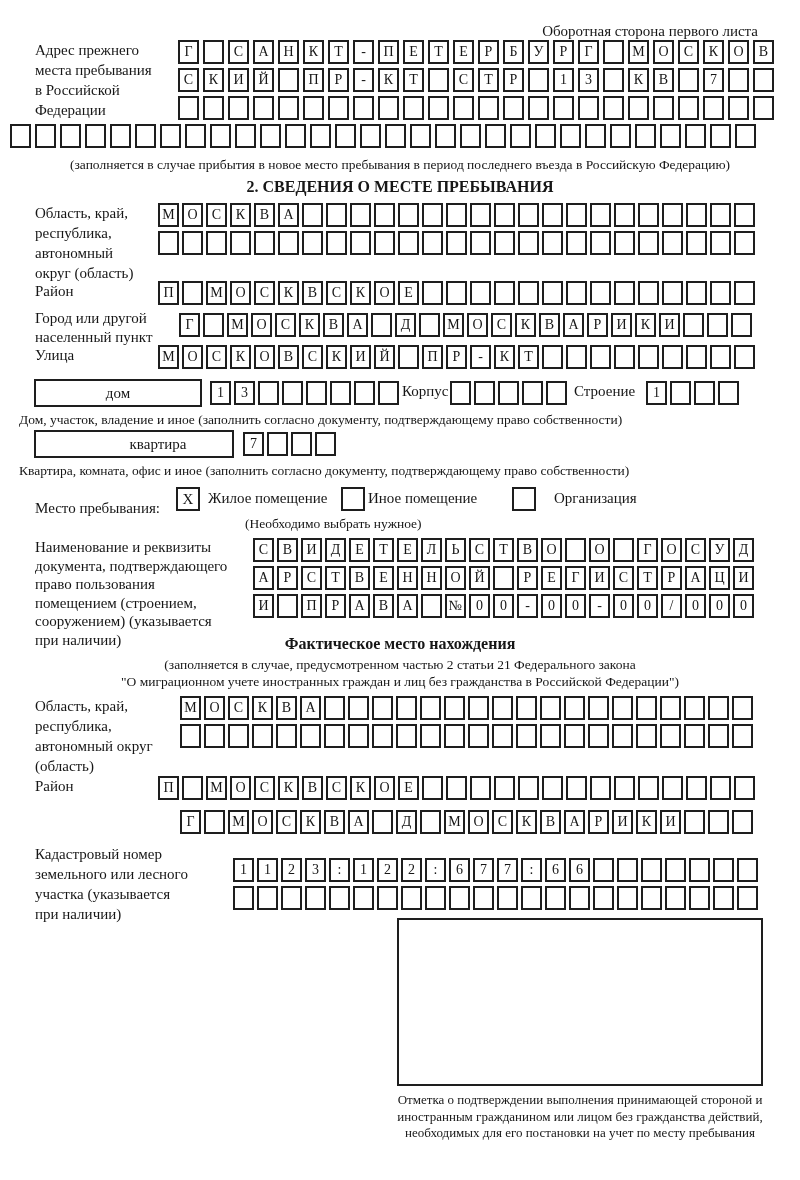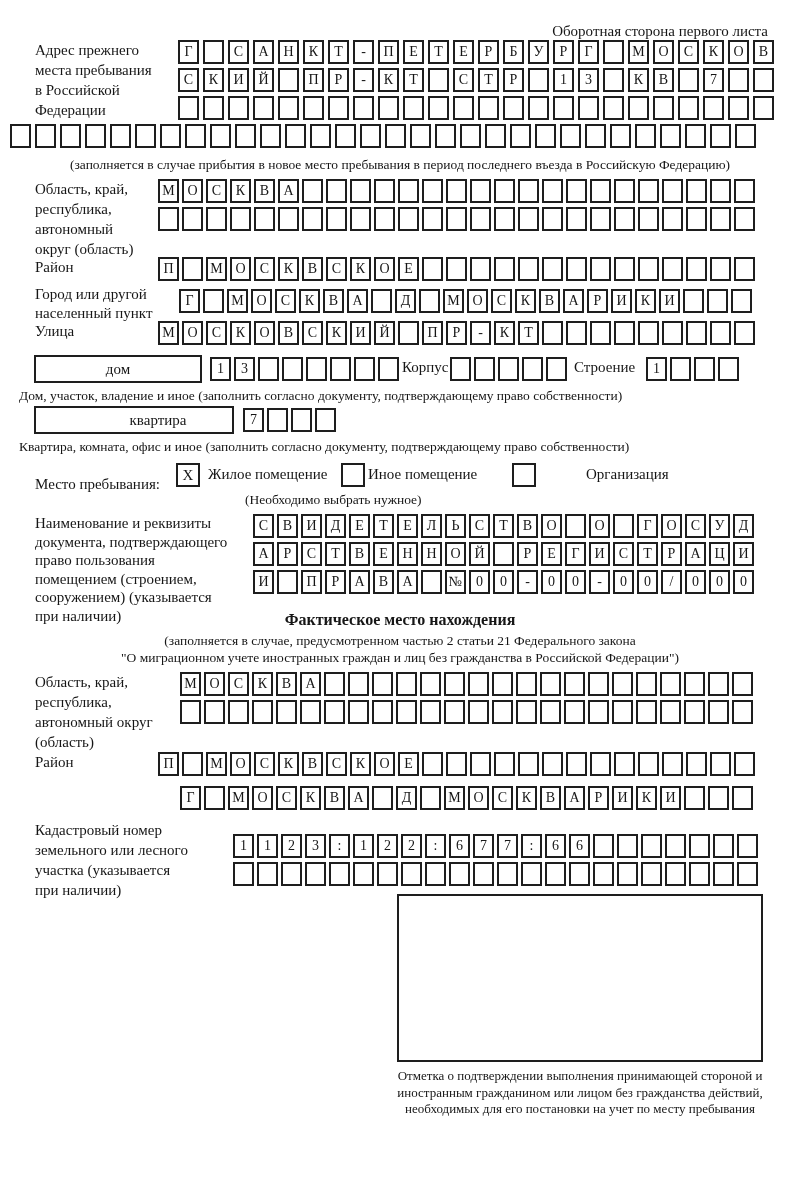--- a/index.html
+++ b/index.html
@@ -4,21 +4,21 @@
 <style>
   * { margin:0; padding:0; box-sizing:border-box; }
   html,body { background:#ffffff; }
   body {
     width:800px; height:1180px;
     color:#161616;
     font-family:"Liberation Serif","DejaVu Serif",serif;
   }
   .page { position:relative; width:800px; height:1180px; overflow:hidden; background:#fff; }
 
-  .header-note { text-align:right; padding:22px 32px 0 0; font-size:15px; line-height:18px; }
+  .header-note { text-align:right; padding:22px 42px 0 0; font-size:15px; line-height:18px; }
 
   .blk { position:relative; }
   .row-label {
     position:absolute; left:35px; top:0;
     font-size:15px; line-height:20px; white-space:pre-line;
   }
   .cellrow { position:absolute; display:flex; gap:3px; }
   .cellrow.g4 { gap:4px; }
   .cell {
     width:21px; height:24px; flex:none;
@@ -78,21 +78,21 @@
   #b-apt .apt-cells { top:2px; left:243px; }
   #note-apt { margin-top:4px; }
 
   #b-stay { height:24px; margin-top:8px; }
   #b-stay .stay-label { left:35px; top:2px; }
   #b-stay .cb1 { left:176px; }
   #b-stay .lb1 { left:208px; }
   #b-stay .cb2 { left:341px; }
   #b-stay .lb2 { left:368px; }
   #b-stay .cb3 { left:512px; }
-  #b-stay .lb3 { left:586px; }
+  #b-stay .lb3 { left:554px; }
   #note-choose { margin-top:4px; margin-left:245px; }
 
   #b-doc { height:88px; margin-top:6px; }
   #b-doc .row-label { line-height:18.5px; }
   #b-doc .r0 { top:0; left:253px; }
   #b-doc .r1 { top:28px; left:253px; }
   #b-doc .r2 { top:56px; left:253px; }
 
   #title-fact { margin-top:8px; }
   #note-fact1 { margin-top:2px; }
@@ -237,20 +237,21 @@
         <span class="cell"></span>
         <span class="cell"></span>
         <span class="cell"></span>
         <span class="cell"></span>
         <span class="cell"></span>
         <span class="cell"></span>
       </div>
   </div>
   <div class="note-c" id="note-prev">(заполняется в случае прибытия в новое место пребывания в период последнего въезда в Российскую Федерацию)</div>
 
+  <div class="sec-title" id="title-s2">2. СВЕДЕНИЯ О МЕСТЕ ПРЕБЫВАНИЯ</div>
 
   <div class="blk" id="b-region">
     <div class="row-label">Область, край,
 республика,
 автономный
 округ (область)</div>
     <div class="cellrow r0">
         <span class="cell">М</span>
         <span class="cell">О</span>
         <span class="cell">С</span>

